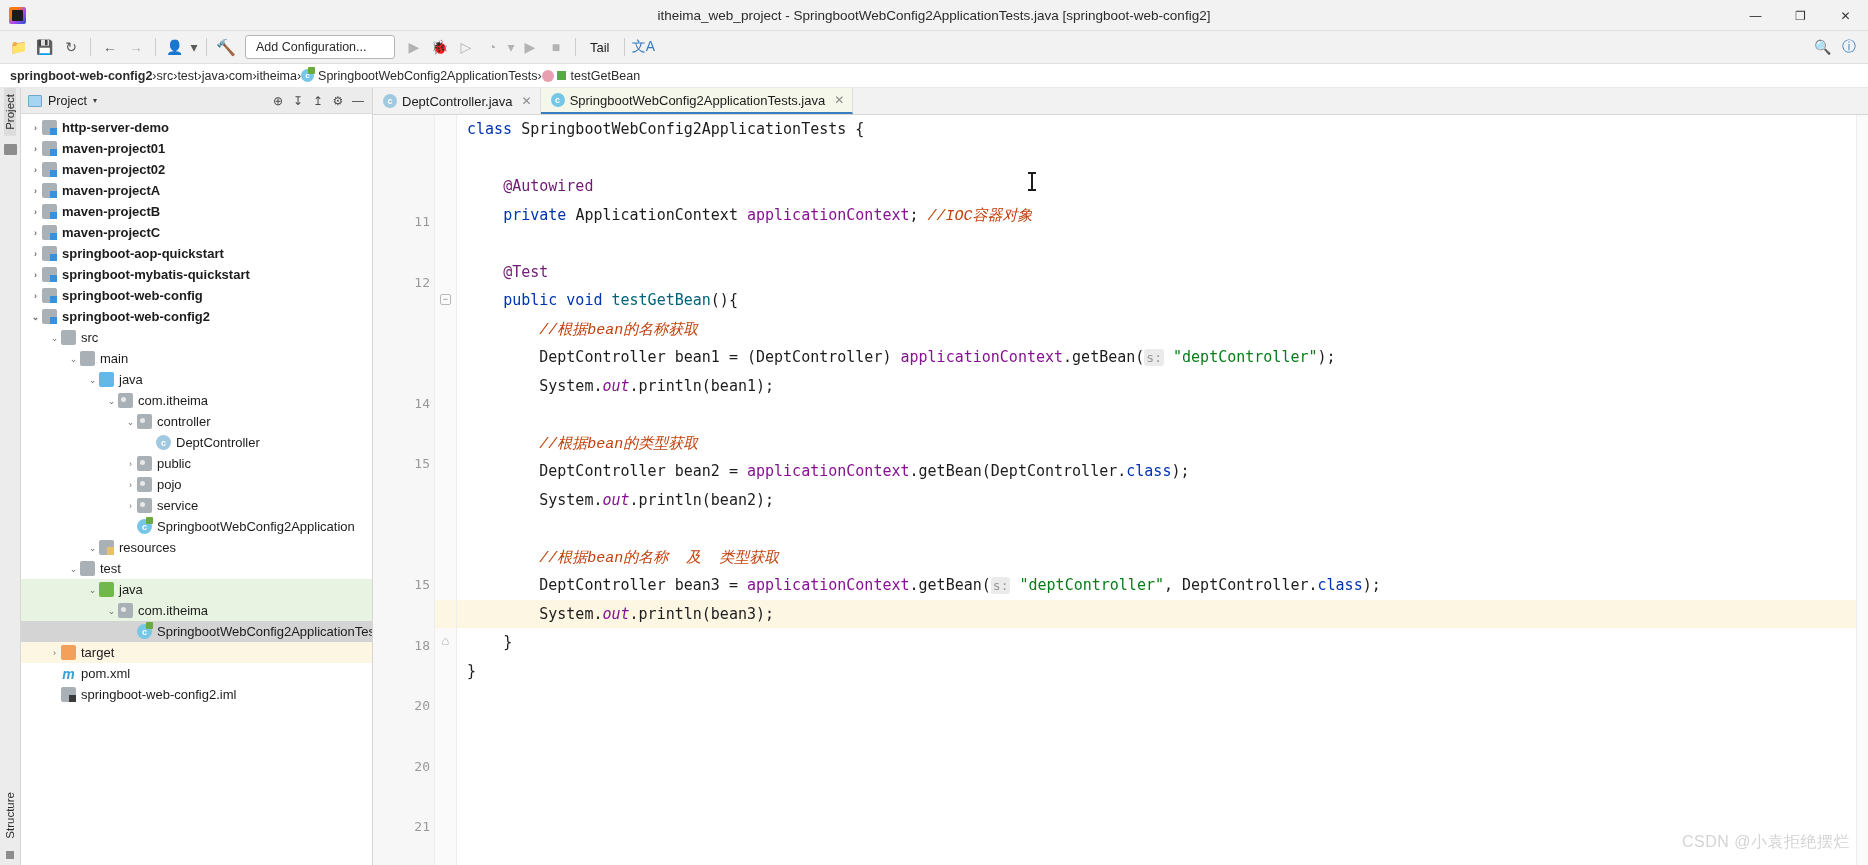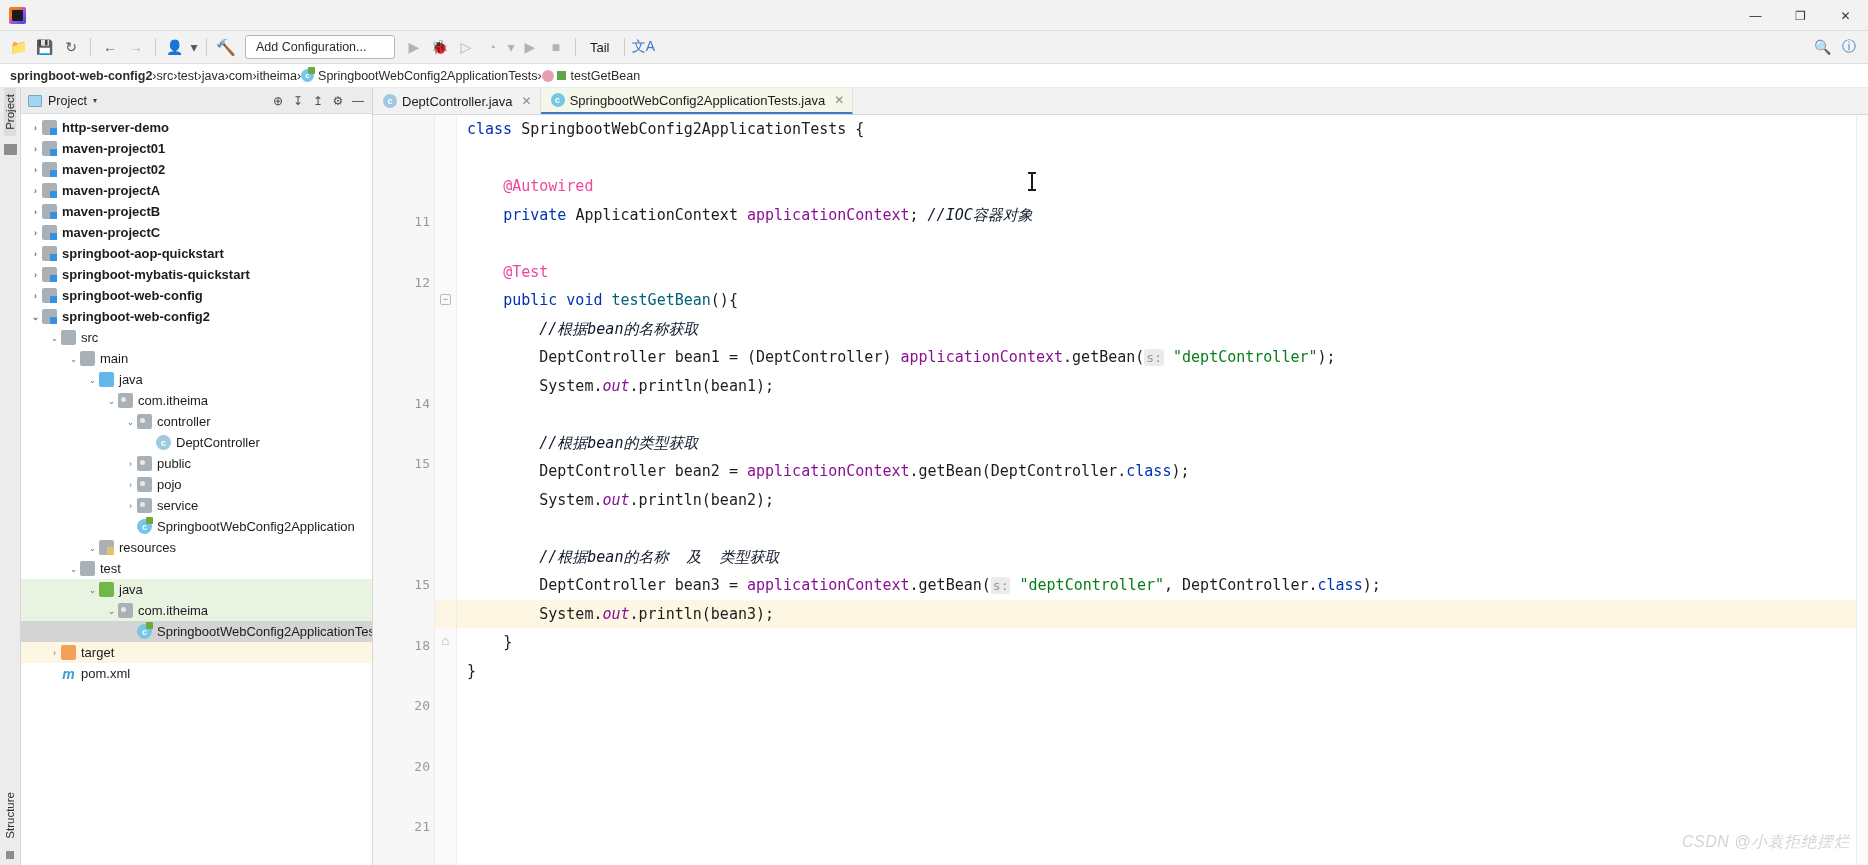--- a/index.html
+++ b/index.html
@@ -207,52 +207,53 @@
     flex: 1; position: relative; overflow: hidden;
     font-family: "DejaVu Sans Mono", monospace; font-size: 15px; white-space: pre;
   }
   .cline { height: 28.5px; line-height: 28.5px; padding-left: 10px; }
   .cline.cur { background: #fdf6e3; }
 
   .kw   { color: #0033b3; }
   .fld  { color: #871094; }
   .mthd { color: #00627a; }
   .str  { color: #067d17; }
-  .ann  { color: #ec4899; }
-  .cmt  { color: #0f172a; font-style: italic; }
+  .ann  { color: #701a75; }
+  .cmt  { color: #c2410c; font-style: italic; font-family: Liberation Mono, monospace; }
   .plain{ color: #1c1c1c; }
   .hint {
     background: #ebebeb; color: #999999; font-style: normal; font-size: 13px;
     border-radius: 3px; padding: 1px 2px;
   }
 
   
   .err-strip { width: 12px; background: #fbfbfb; border-left: 1px solid #ededed; flex: none; }
 
   
   .watermark {
     position: absolute; right: 18px; bottom: 12px; font-size: 16px; color: #d4d4d4;
-    letter-spacing: .5px; pointer-events: none; font-style: italic;
+    letter-spacing: .5px; pointer-events: none;
   }
   .mouse-caret {
     position: absolute; width: 2px; height: 19px; background: #1c1c1c;
   }
   .mouse-caret::before, .mouse-caret::after {
     content: ""; position: absolute; left: -3px; width: 8px; height: 2px; background: #1c1c1c;
   }
   .mouse-caret::before { top: 0; }
   .mouse-caret::after { bottom: 0; }
 </style>
 </head>
 <body>
 
 <div class="app">
 
   <div class="titlebar">
     <div class="ij-logo"></div>
+    <div class="win-title">itheima_web_project - SpringbootWebConfig2ApplicationTests.java [springboot-web-config2]</div>
     <div class="win-btns">
       <div class="win-btn">—</div>
       <div class="win-btn">❐</div>
       <div class="win-btn close">✕</div>
     </div>
   </div>
 
   <div class="toolbar">
     <div class="tb-ico">📁</div>
     <div class="tb-ico">💾</div>
@@ -472,20 +473,25 @@
           </div>
           <div class="node hl-yellow" style="padding-left: 27px;">
             <span class="arrow">›</span>
             <span class="ic folder orange"></span>
             <span>target</span>
           </div>
           <div class="node" style="padding-left: 27px;">
             <span class="arrow"></span>
             <span class="ic maven">m</span>
             <span>pom.xml</span>
+          </div>
+          <div class="node" style="padding-left: 27px;">
+            <span class="arrow"></span>
+            <span class="ic iml"></span>
+            <span>springboot-web-config2.iml</span>
           </div>
         </div>
     </div>
 
     <div class="editor">
       <div class="tabs" id="tabs">
           <div class="tab">
             <span class="tab-ico" style="border-radius: 50%; background: rgb(160, 200, 224); color: rgb(255, 255, 255); font-size: 9px; display: inline-flex; align-items: center; justify-content: center; font-weight: bold;">c</span>
             <span>DeptController.java</span>
             <span class="tab-x">✕</span>

